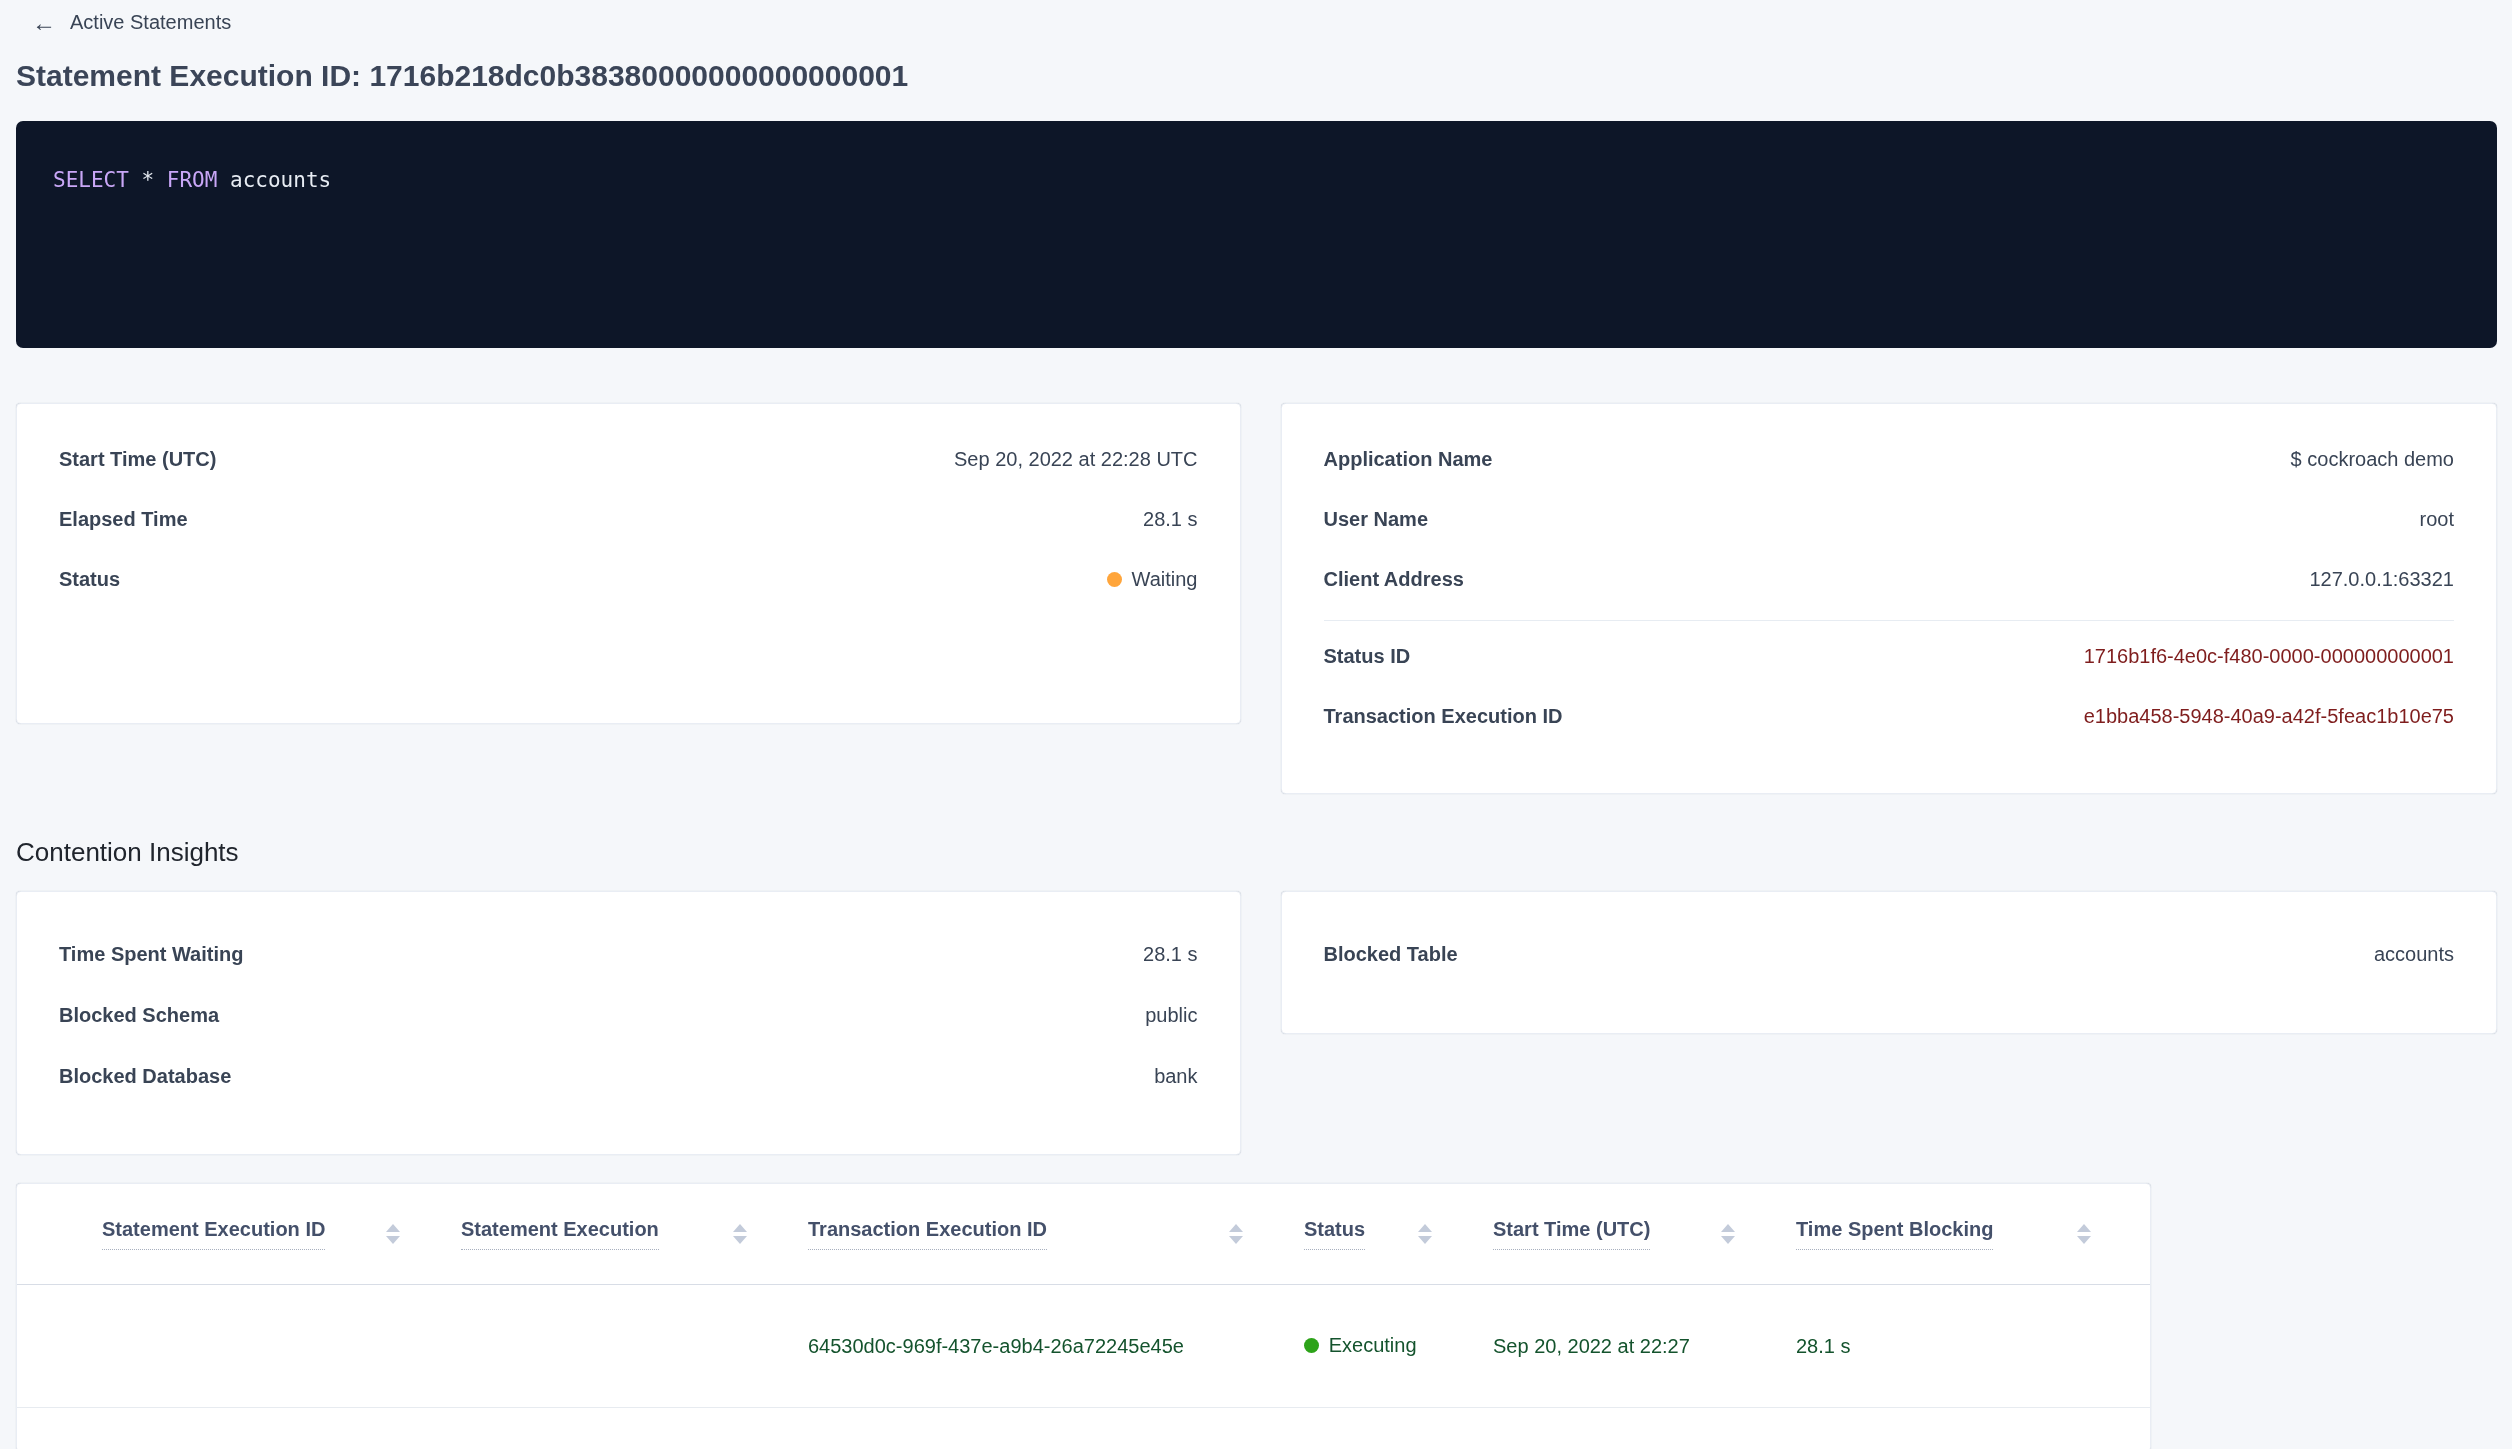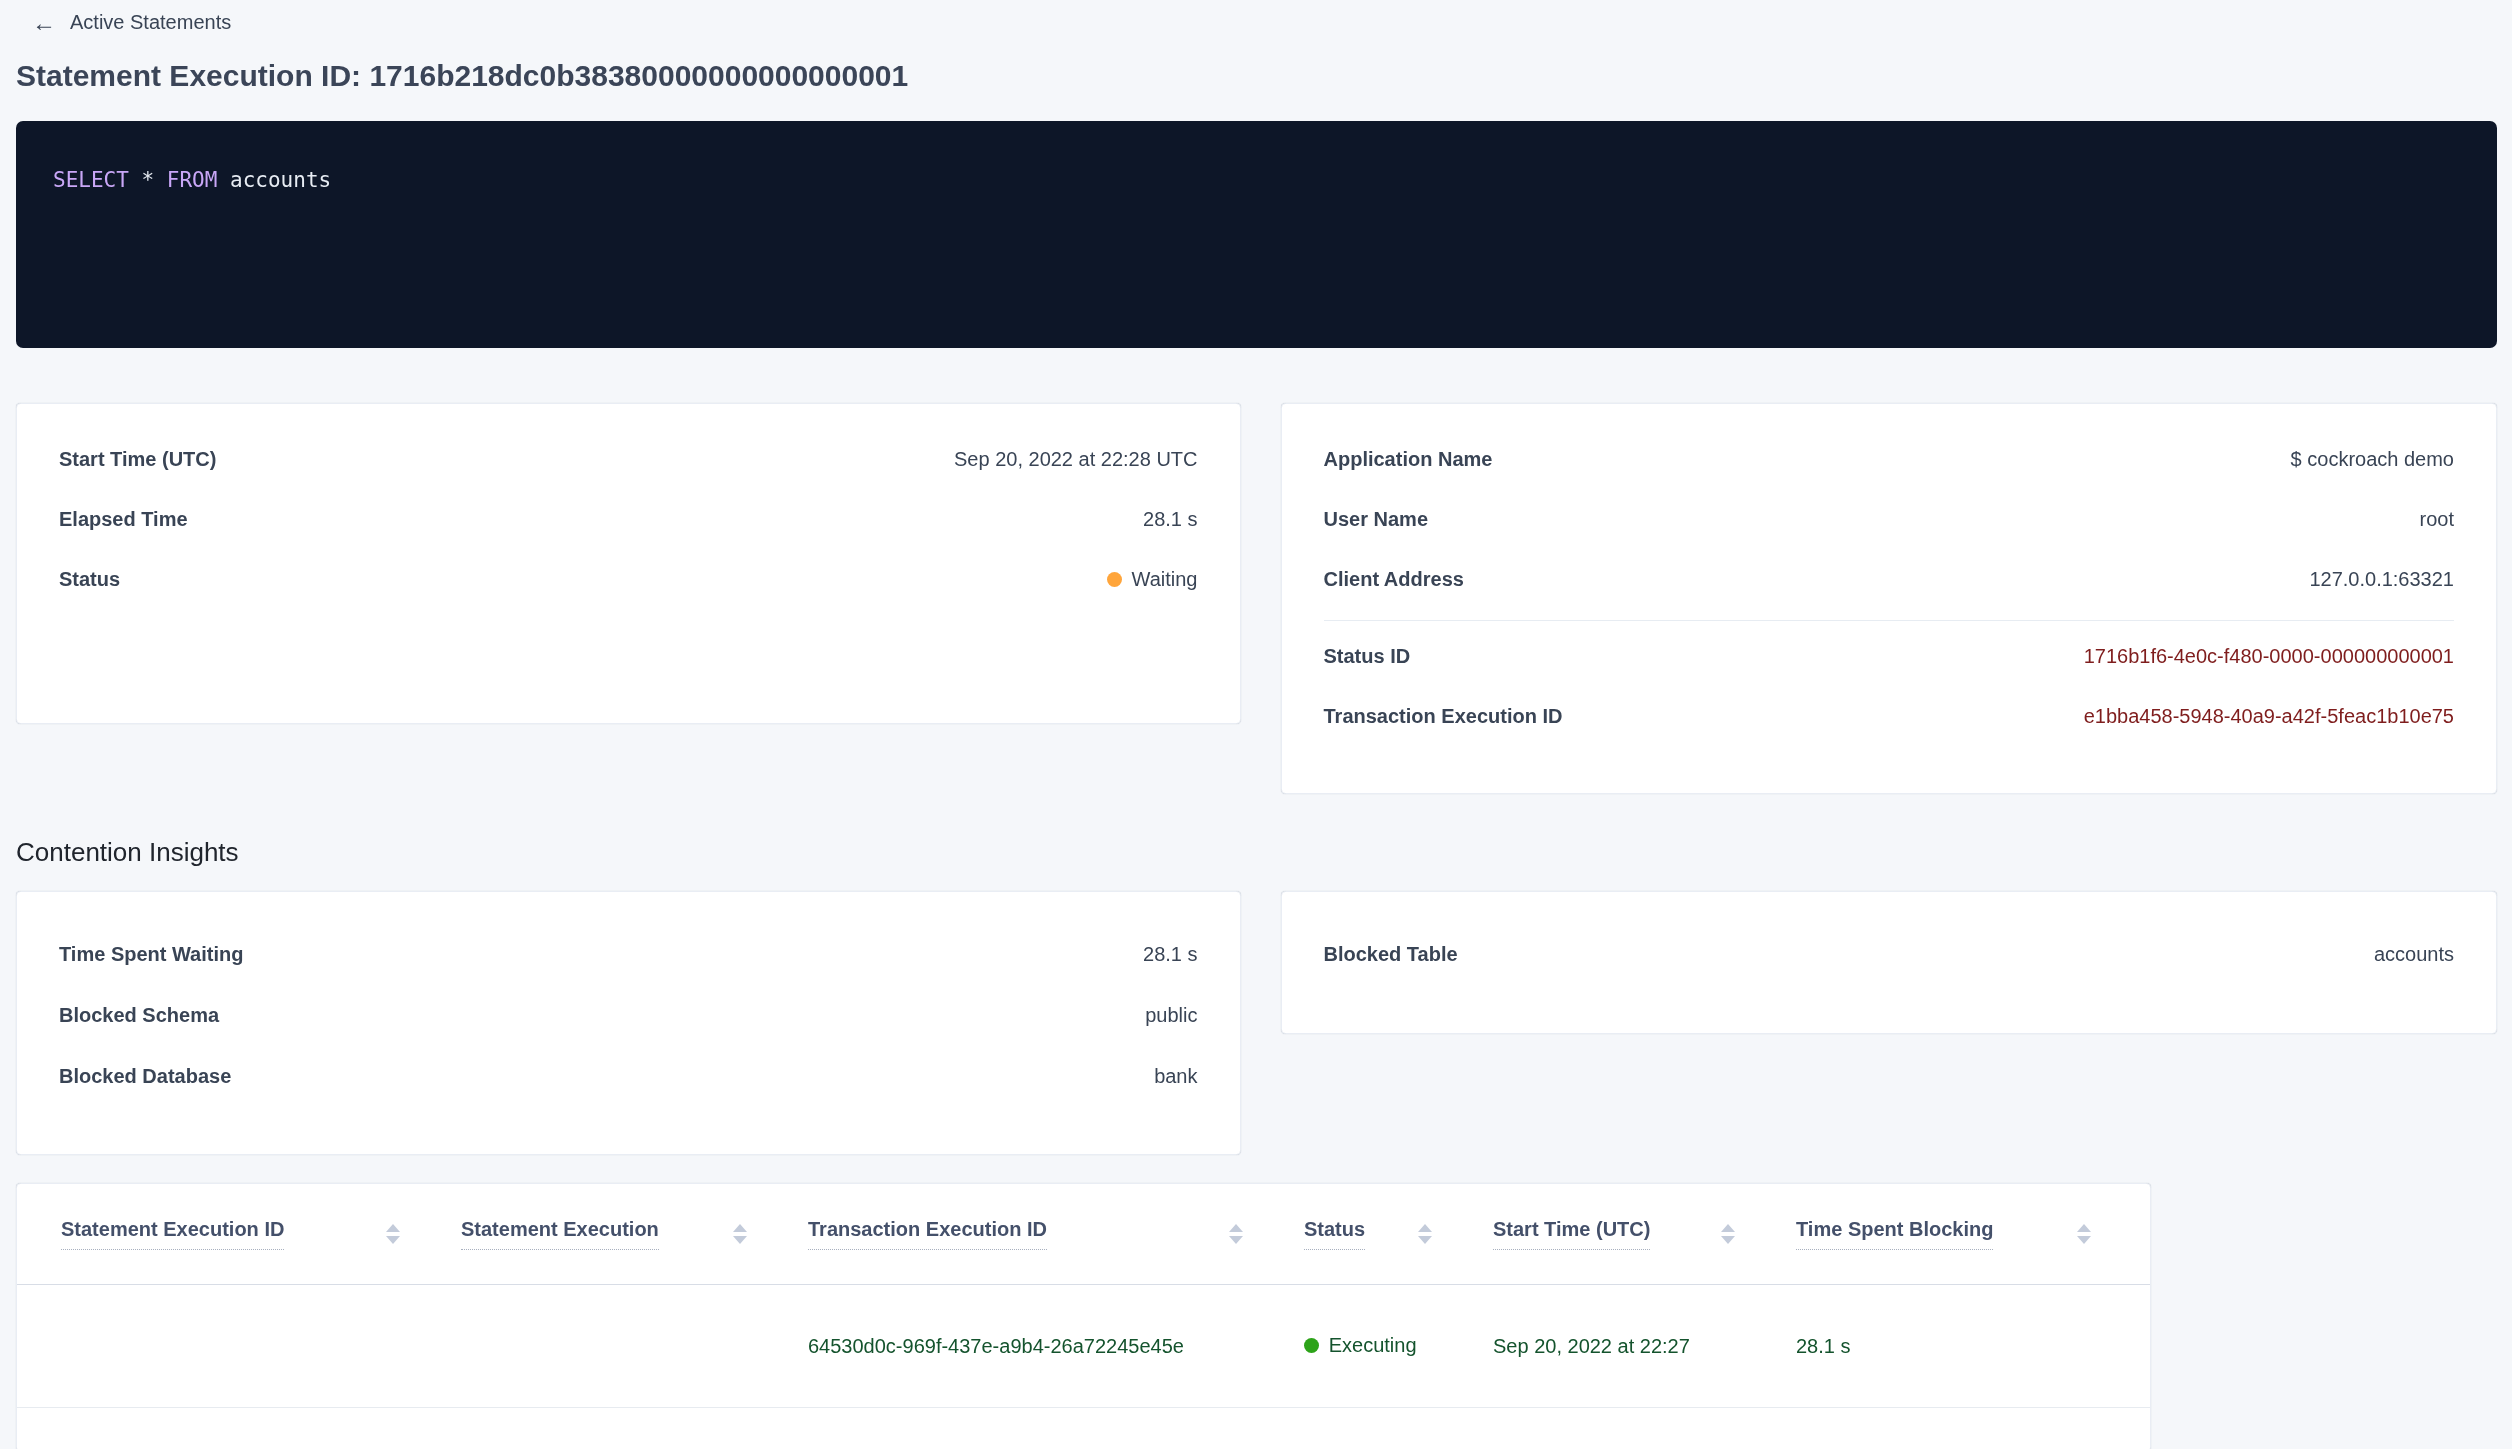--- a/index.html
+++ b/index.html
@@ -79,21 +79,21 @@
   }
   table { width: 100%; border-collapse: collapse; table-layout: fixed; }
   th {
     height: 101px; vertical-align: middle; text-align: left;
     border-bottom: 0.9px solid #d8dde6; font-weight: bold; cursor: pointer;
   }
   .th-inner {
     display: flex; align-items: center; justify-content: space-between;
     padding-right: 61px;
   }
-  th:first-child .th-inner, td:first-child { padding-left: 44px; }
+  th:first-child .th-inner, td:first-child { padding-left: 85px; }
   .th-label {
     font-size: 20px; color: #44506a;
     border-bottom: 1.8px dotted #a8b0bf; padding-bottom: 8px;
   }
   .sort-icon { display: inline-flex; flex-direction: column; gap: 4.4px; }
   .tri-up {
     width: 0; height: 0;
     border-left: 7px solid transparent; border-right: 7px solid transparent;
     border-bottom: 8.8px solid #c3cbda;
   }

